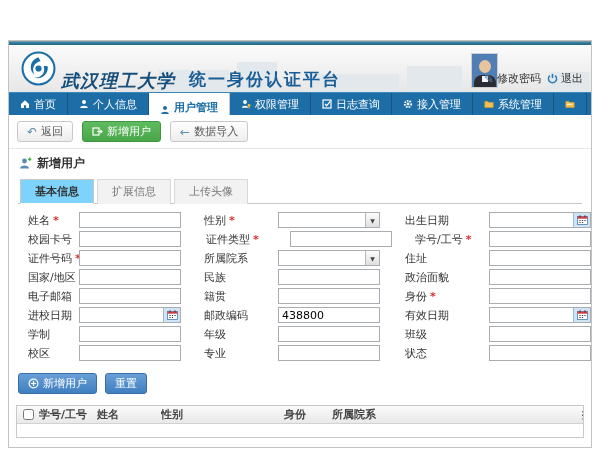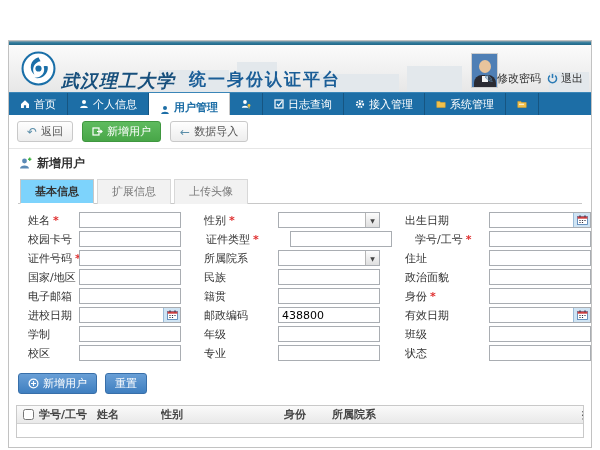--- a/index.html
+++ b/index.html
@@ -144,20 +144,21 @@
         </svg>
       <span>用户管理</span>
     </div>
     <div class="nav-item">
       <svg width="10" height="10" viewBox="0 0 10 10">
         <circle cx="4" cy="3" r="1.9" fill="#fff"></circle>
           <path d="M0.8 8.8 C0.8 6 7.2 6 7.2 8.8 Z" fill="#fff"></path>
         <circle cx="8" cy="6.4" r="1.4" fill="#f0c040"></circle>
           <rect x="7.6" y="7.2" width="0.9" height="2.4" fill="#f0c040"></rect>
         </svg>
+      <span>权限管理</span>
     </div>
     <div class="nav-item">
       <svg width="10" height="10" viewBox="0 0 10 10">
         <rect x="1" y="1" width="8" height="8" fill="none" stroke="#fff" stroke-width="1.2"></rect>
         <path d="M3 5 L4.6 6.8 L8.2 2.4" stroke="#fff" stroke-width="1.3" fill="none"></path>
         </svg>
       <span>日志查询</span>
     </div>
     <div class="nav-item">
       <svg width="10" height="10" viewBox="0 0 10 10">

